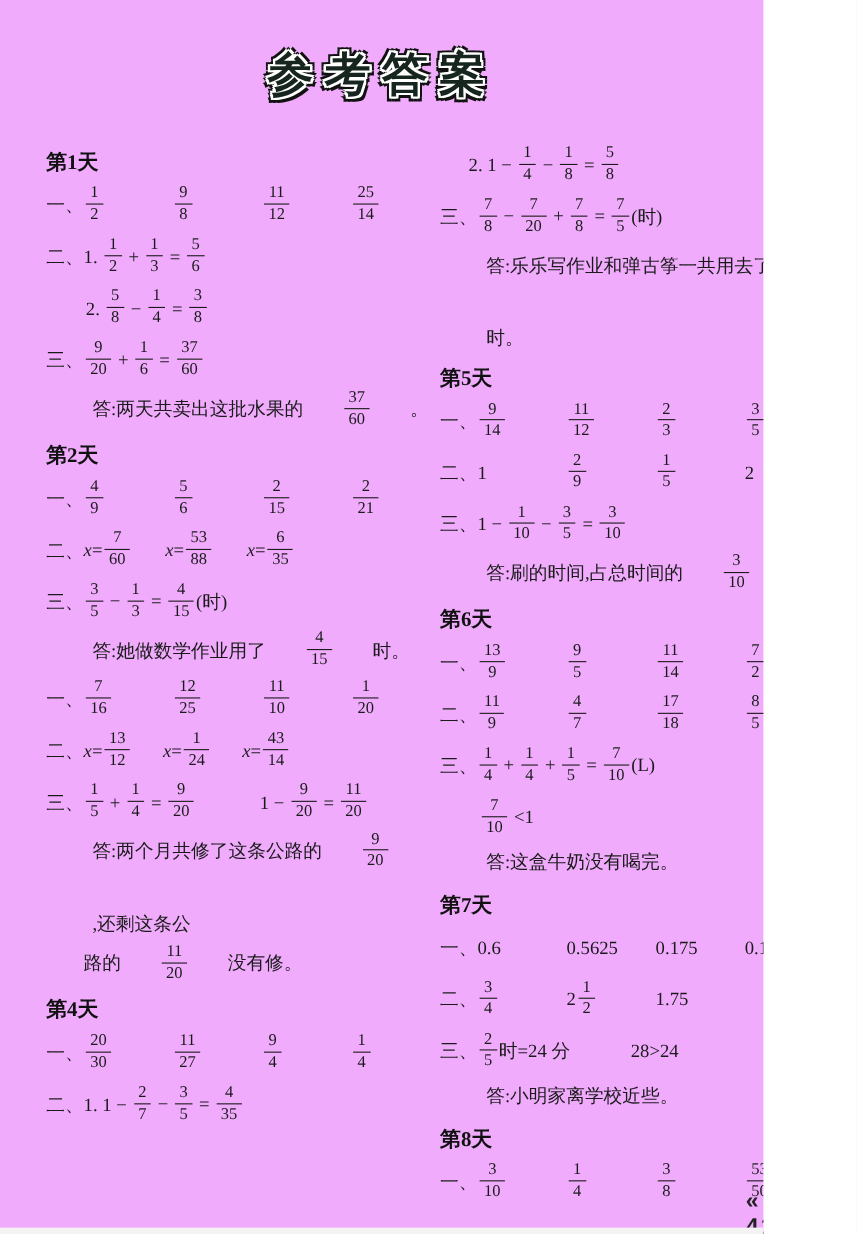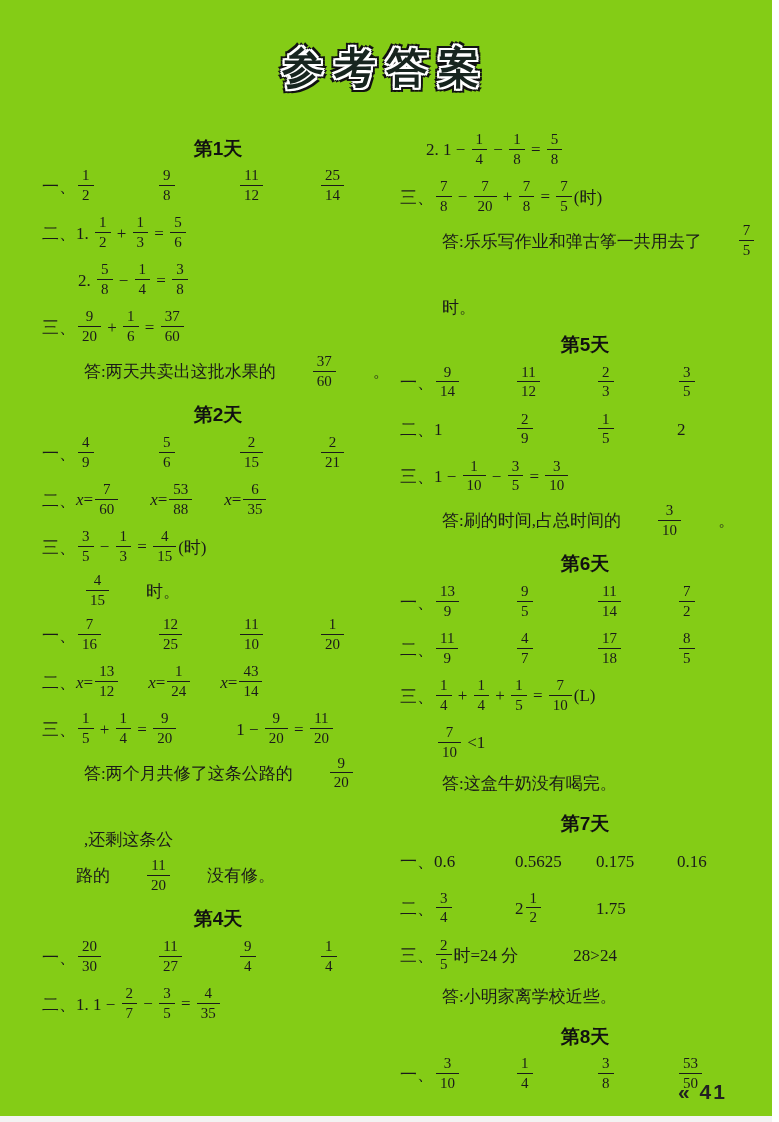--- a/index.html
+++ b/index.html
@@ -1,21 +1,21 @@
 <!DOCTYPE html>
 <html><head>
 <meta charset="utf-8">
 <style>
   html,body{margin:0;padding:0;}
   body{
     width:779px;height:1122px;background:#ffffff;
     font-family:"Liberation Serif","DejaVu Serif",serif;
     color:#1a1a1a;
   }
-  #page{position:relative;width:772px;height:1122px;background:#84cc16;overflow:hidden;}
+  #page{position:relative;width:694px;height:1122px;background:#f0abfc;overflow:hidden;}
 
   
   .title{
     position:absolute;top:40px;left:0;width:100%;
     text-align:center;
     font-family:"Liberation Sans","DejaVu Sans",sans-serif;
     font-size:42px;font-weight:800;letter-spacing:10px;
     color:#17251f;
     text-shadow:
       -2px -2px 0 #fff, 2px -2px 0 #fff, -2px 2px 0 #fff, 2px 2px 0 #fff,
@@ -24,23 +24,23 @@
       -4px 0 0 #111, 4px 0 0 #111, 0 -4px 0 #111, 0 4px 0 #111;
   }
 
   
   .col{position:absolute;top:124px;}
   .col-left{left:42px;width:352px;}
   .col-right{left:400px;width:370px;}
 
   
   .hd{
-    text-align:center;font-weight:700;font-size:19px;line-height:1.25;
+    font-weight:700;font-size:19px;line-height:1.25;
     margin:13px 0 5px;
-    font-family:Liberation Sans, sans-serif;
+    font-family:Liberation Serif, serif;
     color:#111;
   }
   .row{display:flex;align-items:center;margin:5px 0;min-height:42px;}
   .row .rl{flex:0 0 auto;font-size:17px;}
   .row .it{flex:0 0 81px;font-size:17px;}
   .expr{margin:5px 0;min-height:42px;display:flex;align-items:center;flex-wrap:wrap;font-size:17px;}
   .ans{margin:5px 0;padding-left:42px;font-size:17px;line-height:1.5;min-height:30px;display:flex;align-items:center;flex-wrap:wrap;gap:35px;}
   .ans.cont{padding-left:34px;}
   .tx{white-space:pre;}
 
@@ -179,20 +179,21 @@
           <span class="fd">3</span>
         </span>
         <span class="tx"> = </span>
         <span class="fr">
           <span class="fn">4</span>
           <span class="fd">15</span>
         </span>
         <span class="tx">(时)</span>
       </div>
       <div class="ans">
+        <span class="tx">答:她做数学作业用了</span>
         <span class="fr">
           <span class="fn">4</span>
           <span class="fd">15</span>
         </span>
         <span class="tx">时。</span>
       </div>
       <div class="row">
         <span class="rl">一、</span>
         <span class="it"><span class="fr"><span class="fn">7</span><span class="fd">16</span></span></span>
         <span class="it"><span class="fr"><span class="fn">12</span><span class="fd">25</span></span></span>

